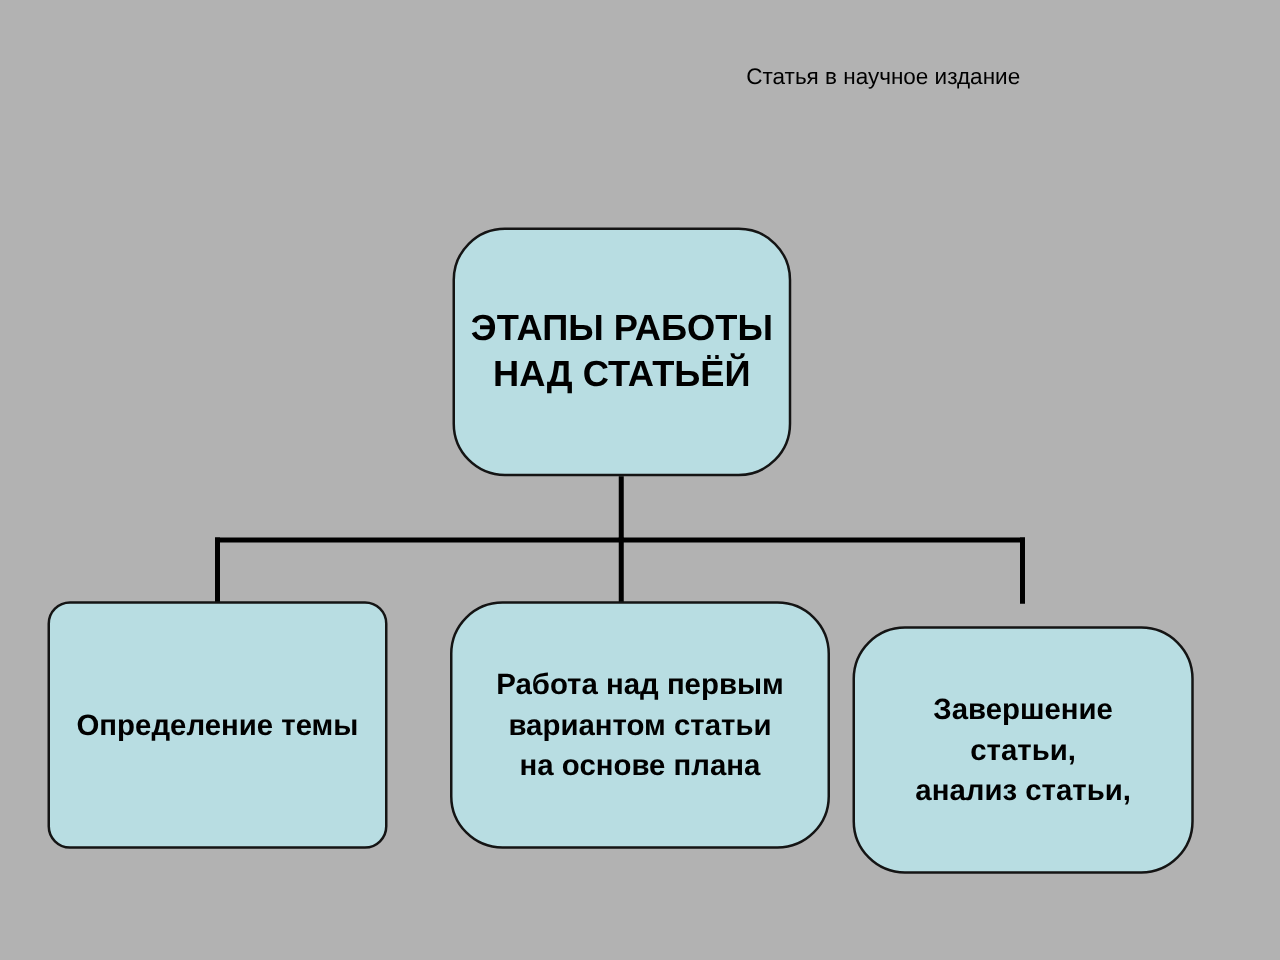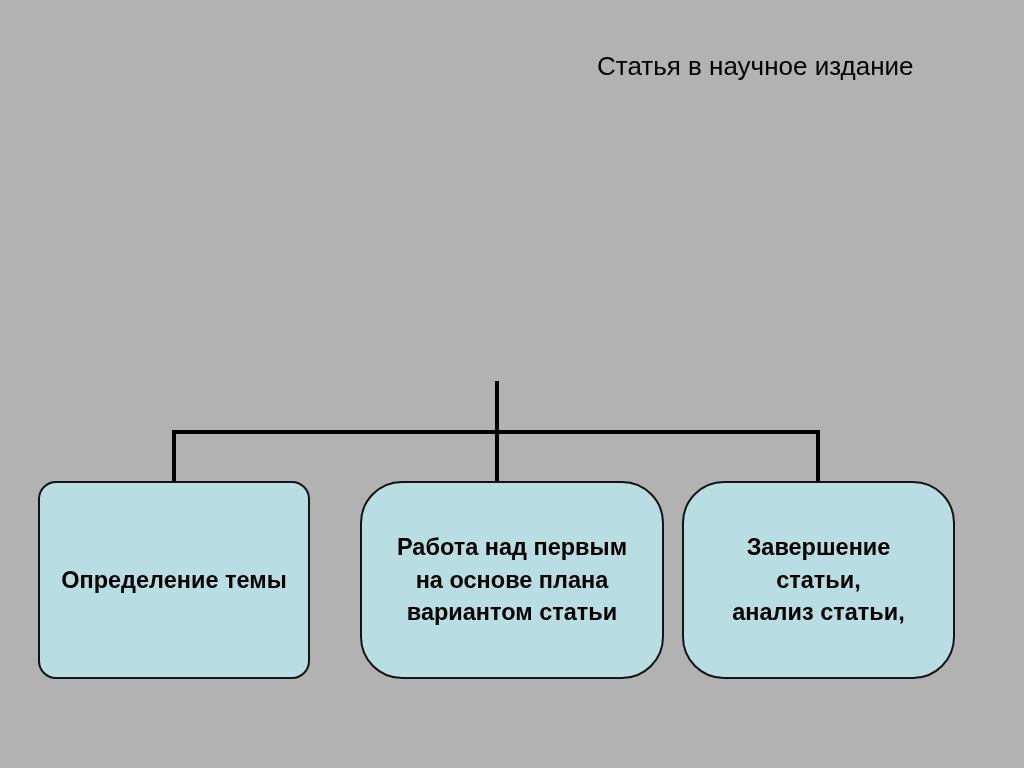--- a/index.html
+++ b/index.html
@@ -15,21 +15,21 @@
     font-family: "Liberation Sans", sans-serif;
   }
   .slide {
     position: absolute;
     inset: 0;
   }
   .slide-title {
     position: absolute;
     left: 597px;
     top: 51px;
-    font-size: 26px;
+    font-size: 18px;
     font-weight: normal;
     color: var(--text, #000);
     white-space: nowrap;
   }
   .box {
     position: absolute;
     box-sizing: border-box;
     background: var(--box-fill, #b8dde2);
     border: 2.5px solid var(--box-border, #141414);
     border-radius: 42px;
@@ -50,56 +50,62 @@
     line-height: 1.26;
   }
   .child-box {
     top: 481px;
     height: 198px;
     font-size: 23.5px;
     line-height: 1.38;
   }
   .child-box-1 { left: 38px;  width: 272px; border-radius: 18px; }
   .child-box-2 { left: 360px; width: 304px; }
-  .child-box-3 { left: 682px; width: 273px; }
+  .child-box-3 { left: 682px; width: 273px; margin-top: 20px; }
   .conn {
     position: absolute;
     background: var(--connector, #000);
   }
   .conn-stem        { left: 495px; top: 381px; width: 4px;   height: 51px; }
   .conn-crossbar    { left: 172px; top: 430px; width: 648px; height: 4px;  }
   .conn-drop-left   { left: 172px; top: 430px; width: 4px;   height: 53px; }
   .conn-drop-center { left: 495px; top: 430px; width: 4px;   height: 53px; }
   .conn-drop-right  { left: 816px; top: 430px; width: 4px;   height: 53px; }
 </style>
 </head>
 <body>
 
 <div class="slide">
 
   <div class="slide-title">Статья в научное издание</div>
 
+  <div class="box root-box">
+    <div>
+      <span class="line">ЭТАПЫ РАБОТЫ</span>
+      <span class="line">НАД СТАТЬЁЙ</span>
+    </div>
+  </div>
 
   <div class="conn conn-stem"></div>
   <div class="conn conn-crossbar"></div>
   <div class="conn conn-drop-left"></div>
   <div class="conn conn-drop-center"></div>
   <div class="conn conn-drop-right"></div>
 
   <div class="box child-box child-box-1">
     <div>
       <span class="line">Определение темы</span>
     </div>
   </div>
 
   <div class="box child-box child-box-2">
     <div>
       <span class="line">Работа над первым</span>
+      <span class="line">вариантом статьи</span>
       <span class="line">на основе плана</span>
-      <span class="line">вариантом статьи</span>
     </div>
   </div>
 
   <div class="box child-box child-box-3">
     <div>
       <span class="line">Завершение</span>
       <span class="line">статьи,</span>
       <span class="line">анализ статьи,</span>
     </div>
   </div>

